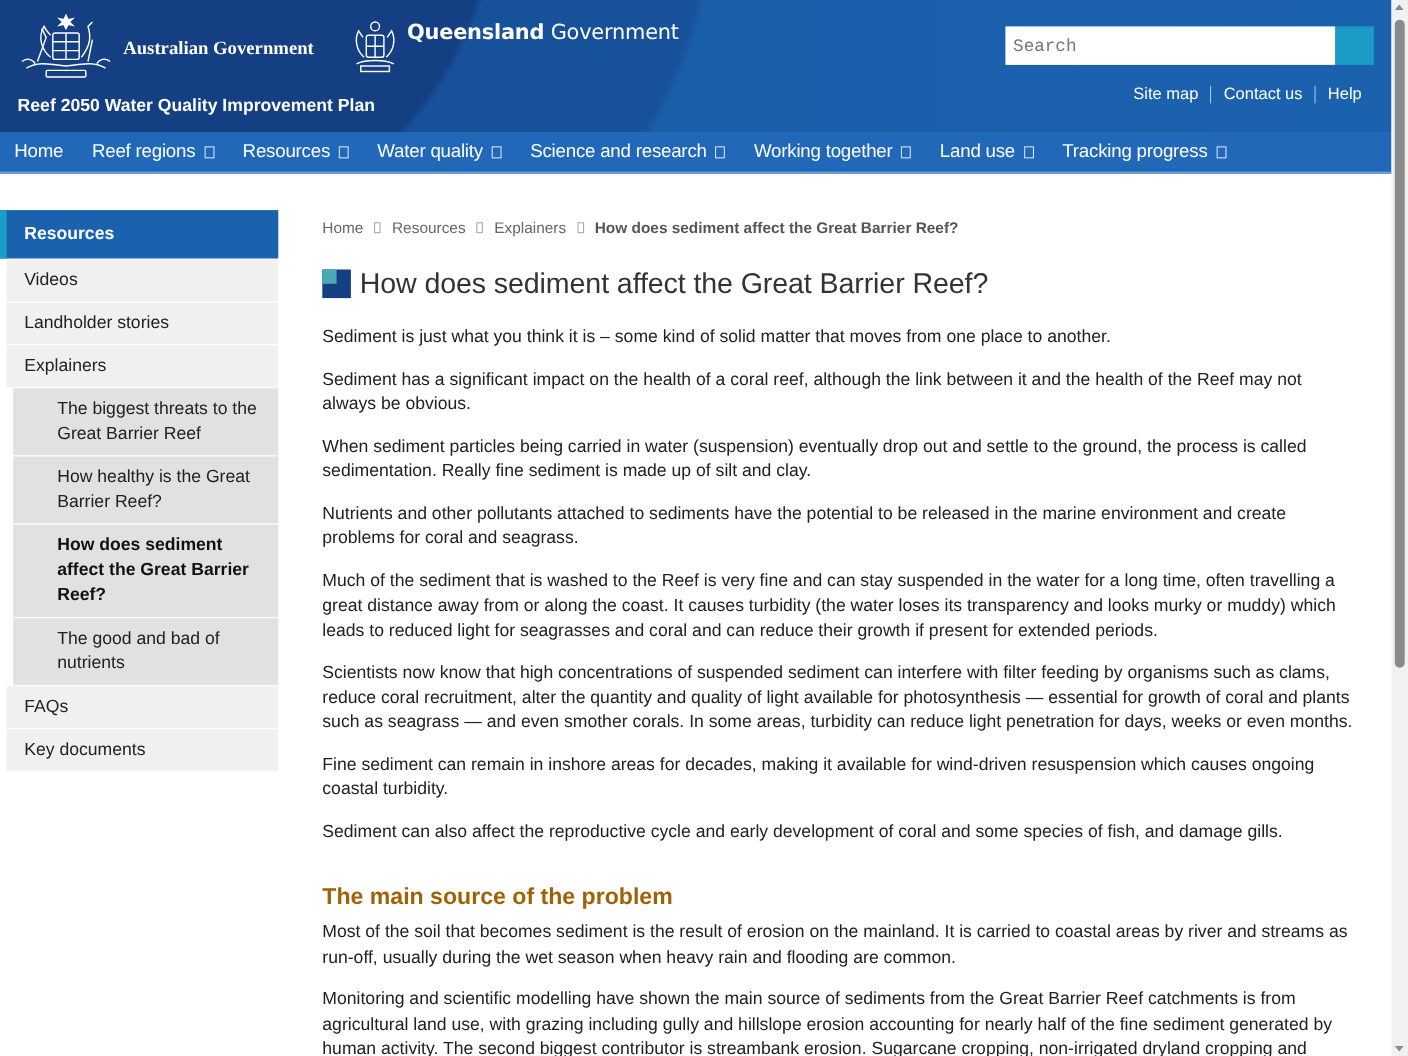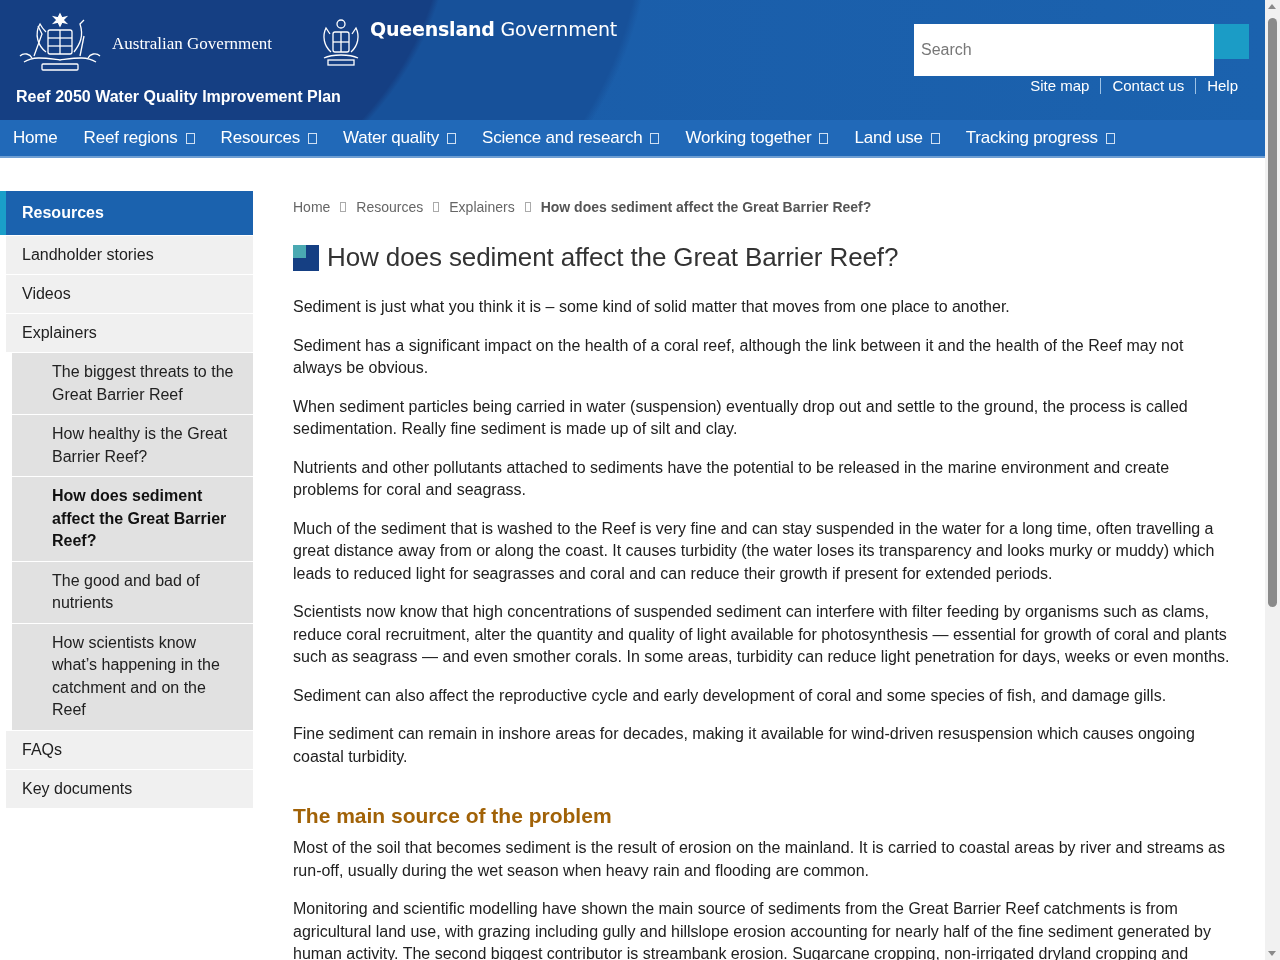--- a/index.html
+++ b/index.html
@@ -11,33 +11,33 @@
     position: absolute; left: 0; top: 0; width: 1265px; height: 120px;
     background:
       radial-gradient(ellipse 720px 520px at -60px -80px, #153f83 0%, #153f83 70%, rgba(21,63,131,0) 71%),
       radial-gradient(ellipse 900px 640px at -60px -80px, #17519a 0%, #17519a 78%, rgba(23,81,154,0) 79%),
       linear-gradient(90deg, #1a5aa6 0%, #1b62ae 100%);
     overflow: hidden;
   }
   .logo-aus { position: absolute; left: 14px; top: 12px; display: flex; align-items: center; }
   .crest { width: 92px; height: 64px; }
   .logo-aus .gov-name {
-    font-family: "Liberation Serif", serif; font-weight: normal; color: #fff; font-size: 17px; margin-left: 6px; 
+    font-family: "Liberation Serif", serif; font-weight: bold; color: #fff; font-size: 17px; margin-left: 6px; 
   }
   .logo-qld { position: absolute; left: 316px; top: 18px; display: flex; }
   .qcrest { width: 50px; height: 50px; }
   .logo-qld .qname { color: #fff; font-size: 19px; margin-left: 4px; font-family: "DejaVu Sans", sans-serif; letter-spacing: -0.2px; }
   .logo-qld .qname b { font-weight: bold; }
   .site-title {
     position: absolute; left: 16px; top: 88px; color: #fff; font-weight: bold; font-size: 16px;
   }
   .search-wrap { position: absolute; left: 914px; top: 24px; display: flex; }
   .search-input {
-    width: 300px; height: 52px; border: none; outline: none; background: #fff;
-    font-family: Liberation Sans, sans-serif; font-size: 16px; color: #333; padding: 0 7px;
+    width: 300px; height: 35px; border: none; outline: none; background: #fff;
+    font-family: Liberation Mono, monospace; font-size: 16px; color: #333; padding: 0 7px;
   }
   .search-input::placeholder { color: #777; }
   .search-btn { width: 35px; height: 35px; background: #1b9cc6; border: none; }
   .util-links { position: absolute; right: 27px; top: 77px; display: flex; align-items: center; font-size: 15px; color: #fff; }
   .util-links a { color: #fff; text-decoration: none; }
   .util-links .sep { width: 1px; height: 16px; background: #9ec3e6; margin: 0 11px; }
 
   
   .mainnav {
     position: absolute; left: 0; top: 120px; width: 1265px; height: 38px;
@@ -168,28 +168,27 @@
       <span class="caret"></span>
     </div>
   <div class="nav-item">
       <span>Tracking progress</span>
       <span class="caret"></span>
     </div>
 </nav>
 
 <aside class="sidebar">
   <div class="side-head">Resources</div>
+  <div class="side-item">Videos</div>
   <div class="side-item">Landholder stories</div>
-  <div class="side-item">Videos</div>
   <div class="side-item">Explainers</div>
   <div class="side-sub">The biggest threats to the Great Barrier Reef</div>
   <div class="side-sub">How healthy is the Great Barrier Reef?</div>
   <div class="side-sub active">How does sediment affect the Great Barrier Reef?</div>
   <div class="side-sub">The good and bad of nutrients</div>
-  <div class="side-sub">How scientists know what’s happening in the catchment and on the Reef</div>
   <div class="side-item">FAQs</div>
   <div class="side-item">Key documents</div>
 </aside>
 
 <main class="content">
   <div class="breadcrumb">
     <a href="#">Home</a>
     <span class="bsep"></span>
     <a href="#">Resources</a>
     <span class="bsep"></span>
@@ -203,22 +202,22 @@
     <h1>How does sediment affect the Great Barrier Reef?</h1>
   </div>
 
   <div class="body-text">
     <p>Sediment is just what you think it is – some kind of solid matter that moves from one place to another.</p>
     <p>Sediment has a significant impact on the health of a coral reef, although the link between it and the health of the Reef may not always be obvious.</p>
     <p>When sediment particles being carried in water (suspension) eventually drop out and settle to the ground, the process is called sedimentation. Really fine sediment is made up of silt and clay.</p>
     <p>Nutrients and other pollutants attached to sediments have the potential to be released in the marine environment and create problems for coral and seagrass.</p>
     <p>Much of the sediment that is washed to the Reef is very fine and can stay suspended in the water for a long time, often travelling a great distance away from or along the coast. It causes turbidity (the water loses its transparency and looks murky or muddy) which leads to reduced light for seagrasses and coral and can reduce their growth if present for extended periods.</p>
     <p>Scientists now know that high concentrations of suspended sediment can interfere with filter feeding by organisms such as clams, reduce coral recruitment, alter the quantity and quality of light available for photosynthesis — essential for growth of coral and plants such as seagrass — and even smother corals.  In some areas, turbidity can reduce light penetration for days, weeks or even months.</p>
+    <p>Fine sediment can remain in inshore areas for decades, making it available for wind-driven resuspension which causes ongoing coastal turbidity.</p>
     <p>Sediment can also affect the reproductive cycle and early development of coral and some species of fish, and damage gills.</p>
-    <p>Fine sediment can remain in inshore areas for decades, making it available for wind-driven resuspension which causes ongoing coastal turbidity.</p>
     <h2>The main source of the problem</h2>
     <p>Most of the soil that becomes sediment is the result of erosion on the mainland. It is carried to coastal areas by river and streams as run-off, usually during the wet season when heavy rain and flooding are common.</p>
     <p>Monitoring and scientific modelling have shown the main source of sediments from the Great Barrier Reef catchments is from agricultural land use, with grazing including gully and hillslope erosion accounting for nearly half of the fine sediment generated by human activity. The second biggest contributor is streambank erosion. Sugarcane cropping, non-irrigated dryland cropping and</p>
   </div>
 </main>
 
 <div class="scrollbar">
   <span class="scroll-up"></span>
   <span class="scroll-thumb"></span>
   <span class="scroll-down"></span>

